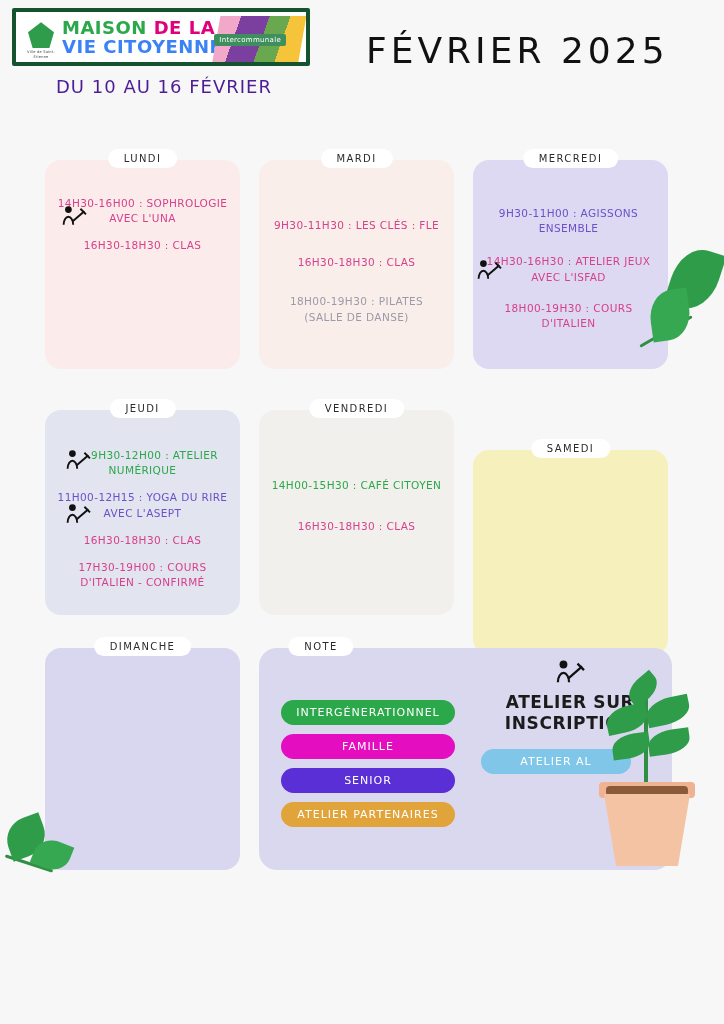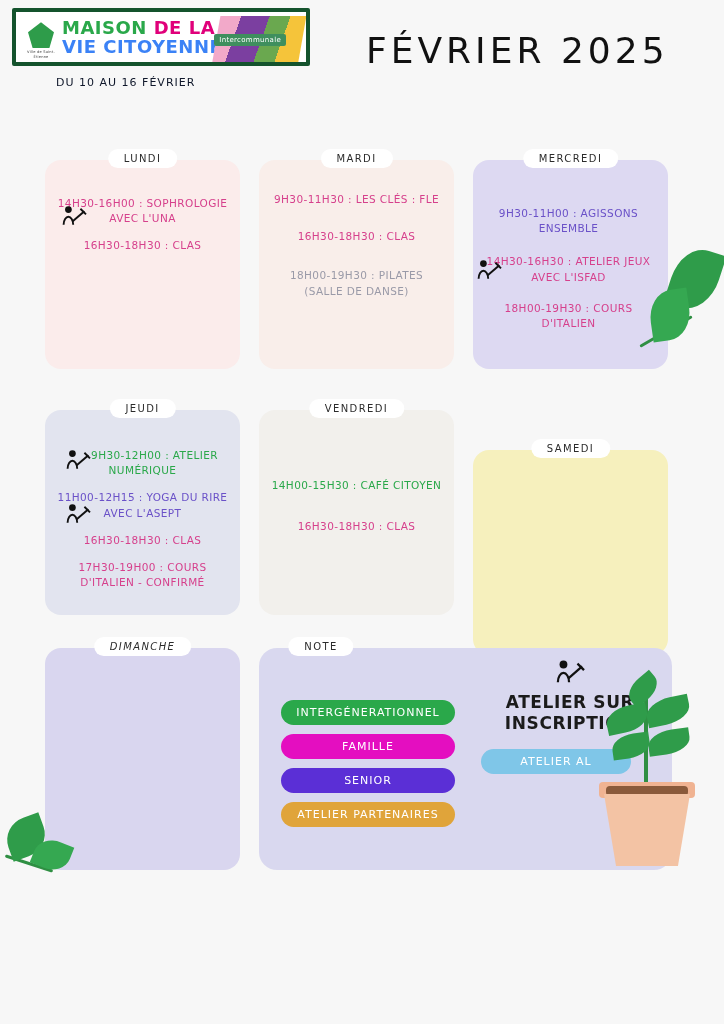--- a/index.html
+++ b/index.html
@@ -58,21 +58,21 @@
     transform: skewX(-10deg);
   }
   .logo-flag-label {
     position: absolute; right: 20px; top: 22px;
     background: #3f8f5e; color: #fff;
     font-size: 7px; padding: 2px 5px; border-radius: 2px;
     letter-spacing: .3px;
   }
   .subtitle {
     position: absolute; left: 56px; top: 76px;
-    font-size: 11px; letter-spacing: 1px; color: #0f172a;
+    font-size: 18px; letter-spacing: 1px; color: #4c1d95;
     font-family: "DejaVu Sans", sans-serif;
   }
   .month-title {
     position: absolute; left: 366px; top: 30px;
     font-size: 36px; letter-spacing: 4px; color: #111;
     font-family: "DejaVu Sans", sans-serif;
   }
 
   
   .card {
@@ -233,21 +233,21 @@
         <span class="c-pink">14H30-16H00 : SOPHROLOGIE AVEC L'UNA</span>
       </div>
       <div class="ev">
         <span class="c-pink">16H30-18H30 : CLAS</span>
       </div>
     </div>
   </div>
 
   <div class="card" style="left:259px; top:160px; width:195px; height:209px; background:#f9eeea;">
     <div class="card-title">MARDI</div>
-    <div class="events" style="margin-top:22px;">
+    <div class="events" style="margin-top:48px;">
       <div class="ev"><span class="c-pink">9H30-11H30 : LES CLÉS : FLE</span></div>
       <div class="ev" style="margin-top:22px;"><span class="c-pink">16H30-18H30 : CLAS</span></div>
       <div class="ev" style="margin-top:24px;"><span class="c-grey">18H00-19H30 : PILATES (SALLE DE DANSE)</span></div>
     </div>
   </div>
 
   <div class="card" style="left:473px; top:160px; width:195px; height:209px; background:#ddd9f2;padding-left:8px;">
     <div class="card-title">MERCREDI</div>
     <div class="events" style="margin-top:36px;">
       <div class="ev"><span class="c-purple">9H30-11H00 : AGISSONS ENSEMBLE</span></div>
@@ -301,21 +301,21 @@
     <div class="events" style="margin-top:58px;">
       <div class="ev"><span class="c-green">14H00-15H30 : CAFÉ CITOYEN</span></div>
       <div class="ev" style="margin-top:26px;"><span class="c-pink">16H30-18H30 : CLAS</span></div>
     </div>
   </div>
 
   <div class="card" style="left:473px; top:410px; width:195px; height:205px; background:#f6f0bd;margin-top:40px;">
     <div class="card-title">SAMEDI</div>
   </div>
 
-  <div class="card" style="left:45px; top:648px; width:195px; height:222px; background:#d9d6ef;font-style:italic;">
+  <div class="card" style="left:45px; top:648px; width:195px; height:222px; background:#d9d6ef;">
     <div class="card-title">DIMANCHE</div>
   </div>
 
   <div class="note-card">
     <div class="card-title" style="left:62px;">NOTE</div>
 
     <div class="tags-col">
       <span class="tag" style="background:#2aa84a;">INTERGÉNERATIONNEL</span>
       <span class="tag" style="background:#e40ec0;">FAMILLE</span>
       <span class="tag" style="background:#5b2fd6;">SENIOR</span>

